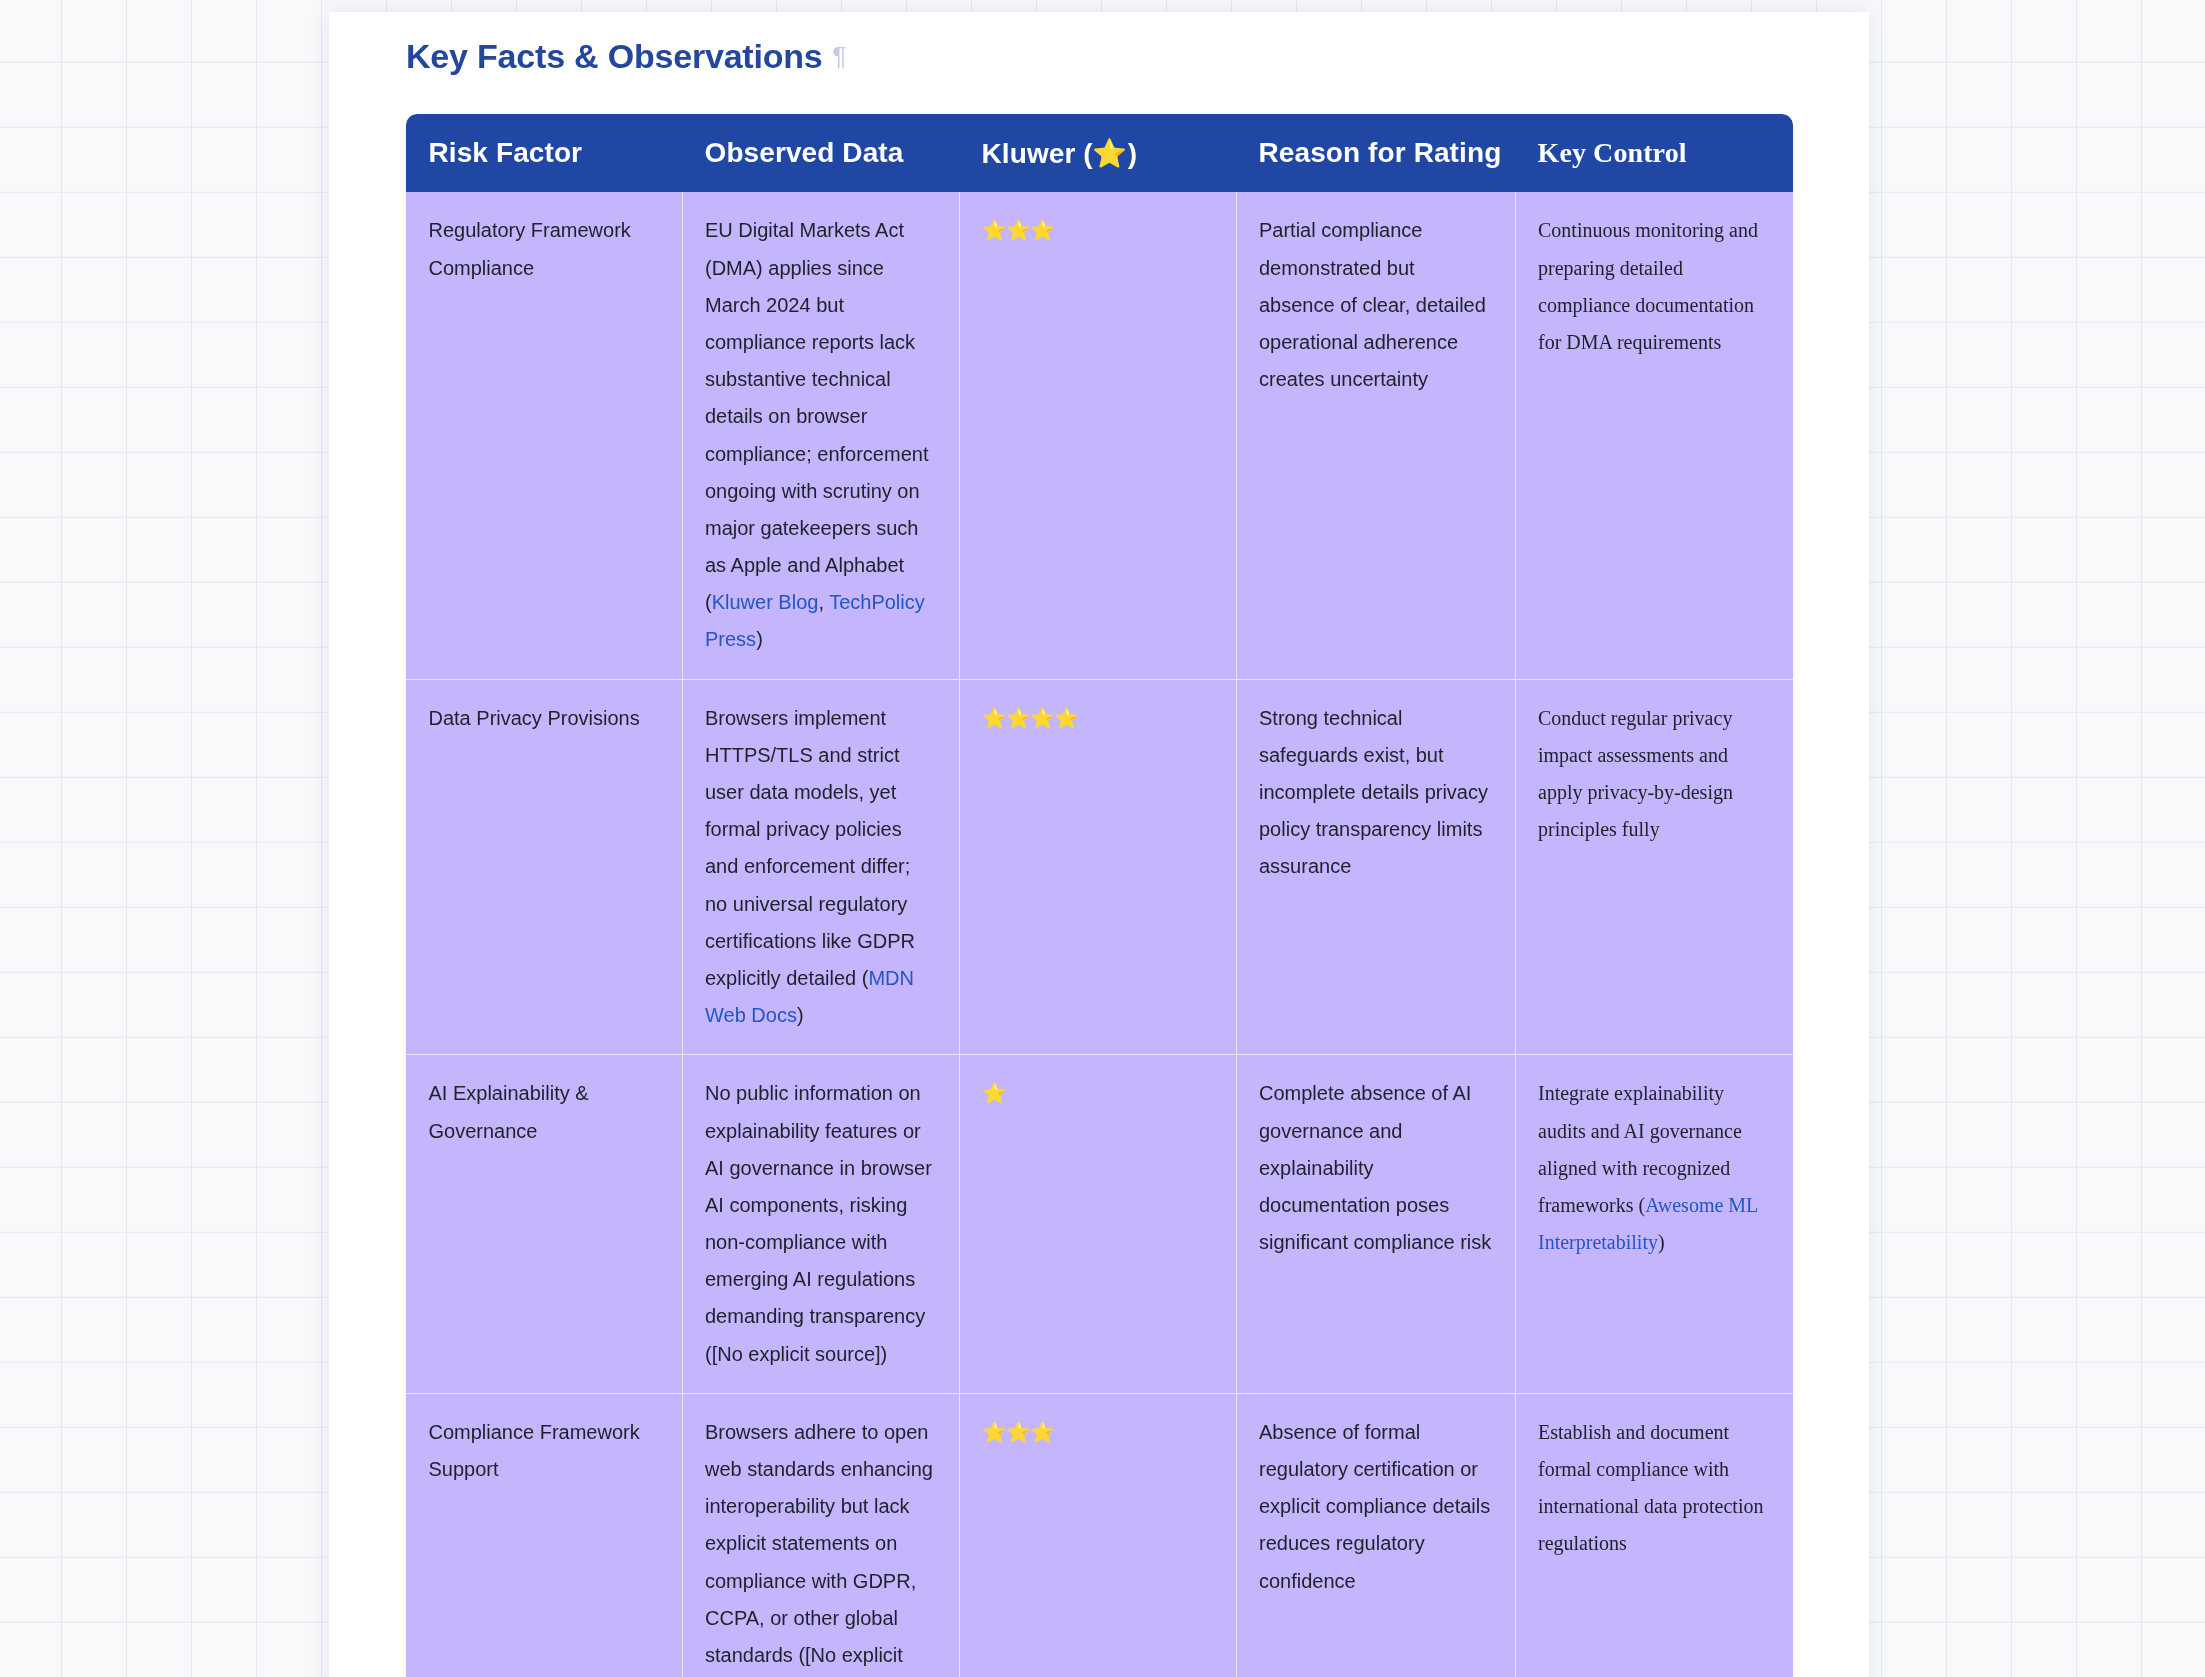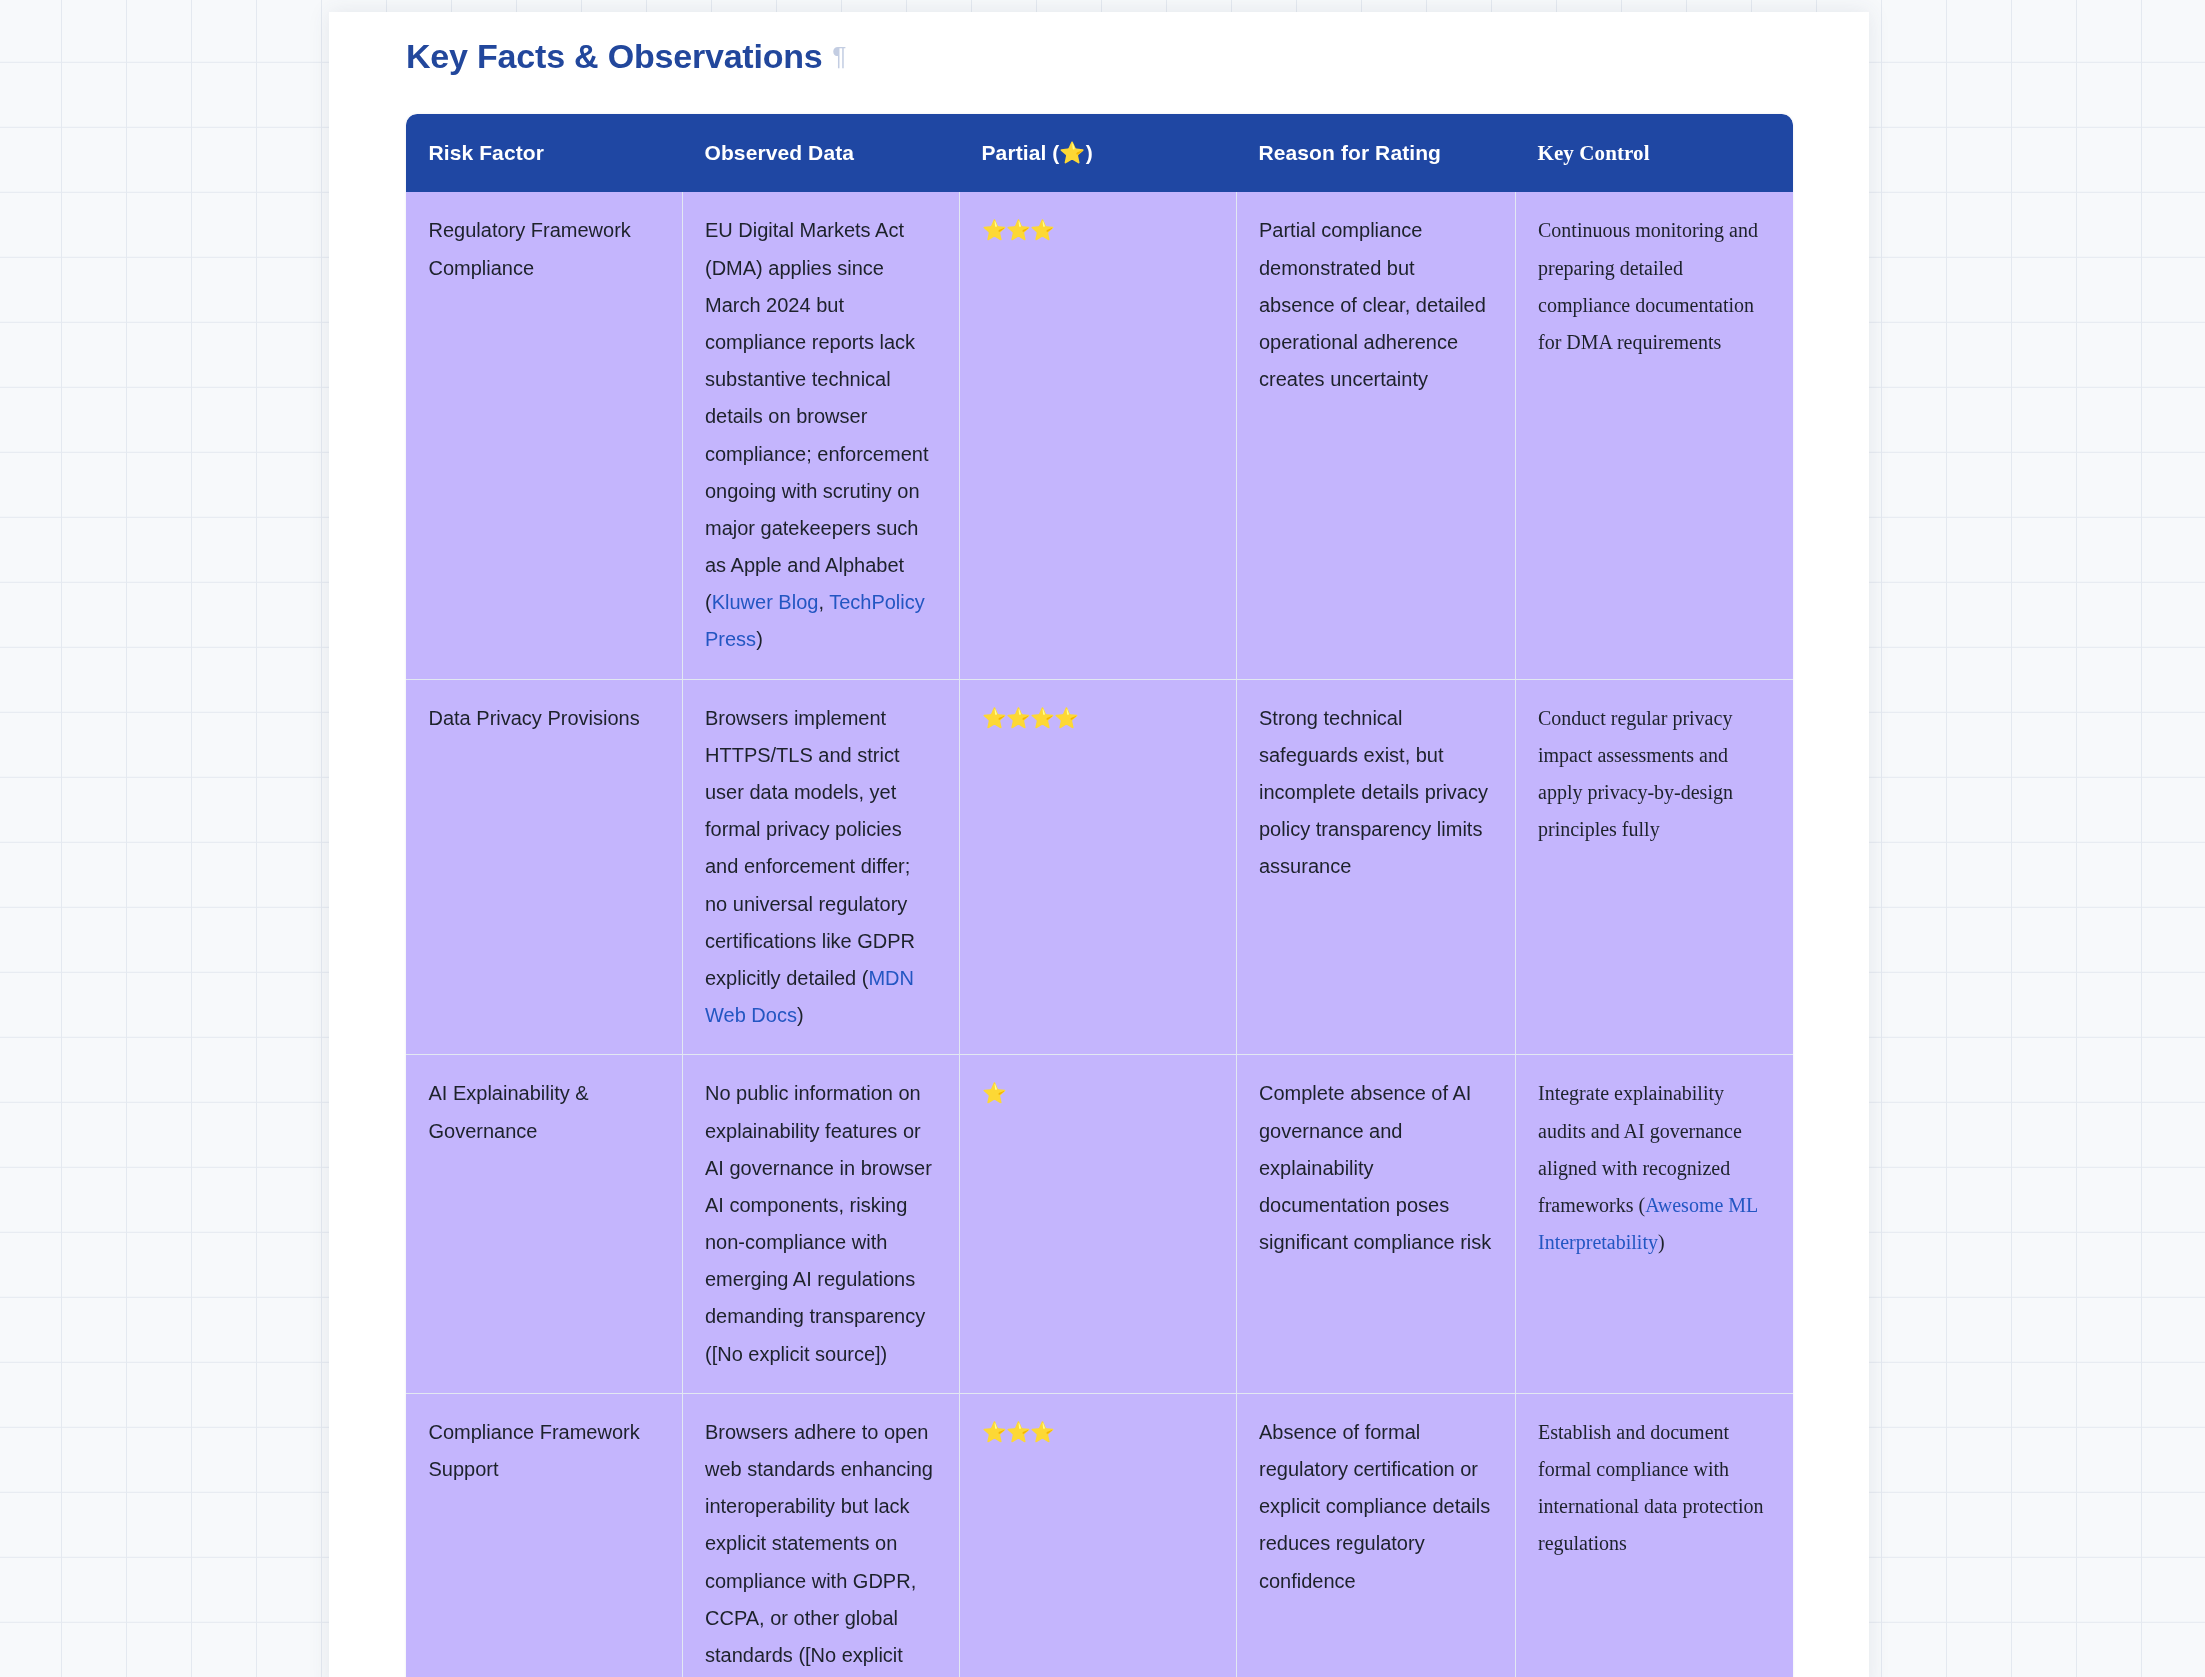--- a/index.html
+++ b/index.html
@@ -68,21 +68,21 @@
     border-collapse: collapse;
     width: 1387px;
     table-layout: fixed;
     border-radius: 11.2px;
     overflow: hidden;
     box-shadow: 0 0.8px 2.4px rgba(40, 55, 95, 0.10);
   }
   table.facts-table thead th {
     background: #1f47a3;
     color: #ffffff;
-    font-size: 21px;
+    font-size: 28px;
     font-weight: bold;
     text-align: left;
     padding: 21.7px 0 21.7px 22.5px;
     vertical-align: middle;
     height: 35px;
     letter-spacing: 0.1px;
   }
   thead th:first-child { border-top-left-radius: 11.2px; }
   thead th:last-child  { border-top-right-radius: 11.2px; font-family: Liberation Serif, serif; }
 
@@ -137,21 +137,21 @@
             <col class="c-risk">
               <col class="c-data">
               <col class="c-rating">
             <col class="c-reason">
               <col class="c-control">
           </colgroup>
           <thead>
             <tr>
               <th>Risk Factor</th>
               <th>Observed Data</th>
-              <th>Partial (⭐)</th>
+              <th>Kluwer (⭐)</th>
               <th>Reason for Rating</th>
               <th>Key Control</th>
             </tr>
           </thead>
           <tbody id="table-body">
               <tr class="row-odd">
                 <td>Regulatory Framework Compliance</td>
                 <td>EU Digital Markets Act (DMA) applies since March 2024 but compliance reports lack substantive technical details on browser compliance; enforcement ongoing with scrutiny on major gatekeepers such as Apple and Alphabet (<a class="cell-link" href="#">Kluwer Blog</a>, <a class="cell-link" href="#">TechPolicy Press</a>)</td>
                 <td><span class="stars">⭐⭐⭐</span></td>
                 <td>Partial compliance demonstrated but absence of clear, detailed operational adherence creates uncertainty</td>

